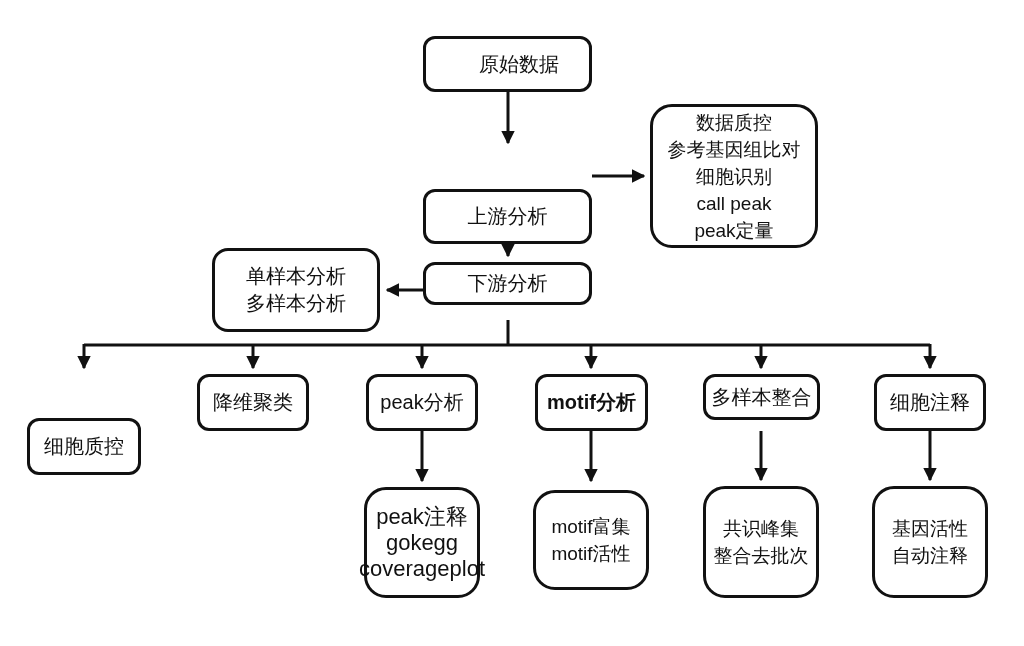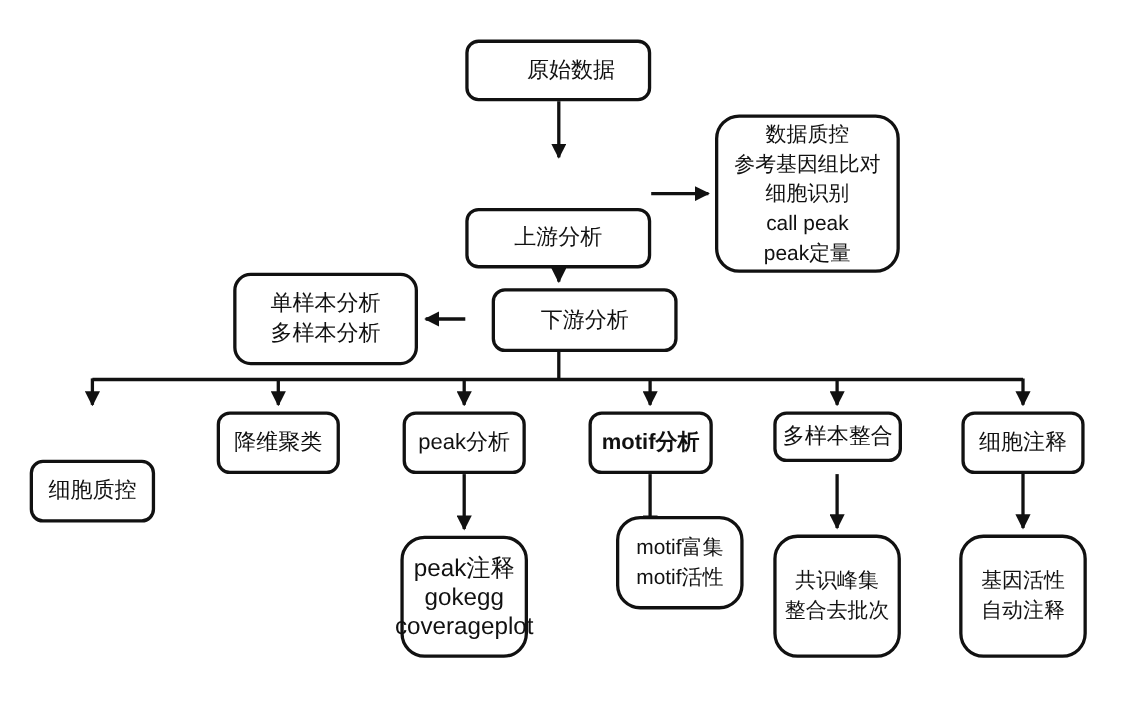--- a/index.html
+++ b/index.html
@@ -87,21 +87,21 @@
   </div>
 
   <div class="node rounder small-text" style="left:650px; top:104px; width:168px; height:144px;">
     <span>数据质控</span>
     <span>参考基因组比对</span>
     <span>细胞识别</span>
     <span>call peak</span>
     <span>peak定量</span>
   </div>
 
-  <div class="node" style="left:447px; top:262px; width:169px; height:58px;">
+  <div class="node" style="left:423px; top:262px; width:169px; height:43px;">
     <span>下游分析</span>
   </div>
 
   <div class="node" style="left:212px; top:248px; width:168px; height:84px; border-radius:16px;">
     <span>单样本分析</span>
     <span>多样本分析</span>
   </div>
 
   <div class="node" style="left:27px; top:374px; width:114px; height:57px;margin-top:44px;">
     <span>细胞质控</span>
@@ -126,21 +126,21 @@
   <div class="node" style="left:874px; top:374px; width:112px; height:57px;">
     <span>细胞注释</span>
   </div>
 
   <div class="node rounder tight" style="left:364px; top:487px; width:116px; height:111px;">
     <span>peak注释</span>
     <span>gokegg</span>
     <span>coverageplot</span>
   </div>
 
-  <div class="node rounder small-text" style="left:533px; top:469px; width:116px; height:85px;margin-left:27px;">
+  <div class="node rounder small-text" style="left:533px; top:490px; width:116px; height:100px;">
     <span>motif富集</span>
     <span>motif活性</span>
   </div>
 
   <div class="node rounder small-text" style="left:703px; top:486px; width:116px; height:112px;">
     <span>共识峰集</span>
     <span>整合去批次</span>
   </div>
 
   <div class="node rounder small-text" style="left:872px; top:486px; width:116px; height:112px;">

